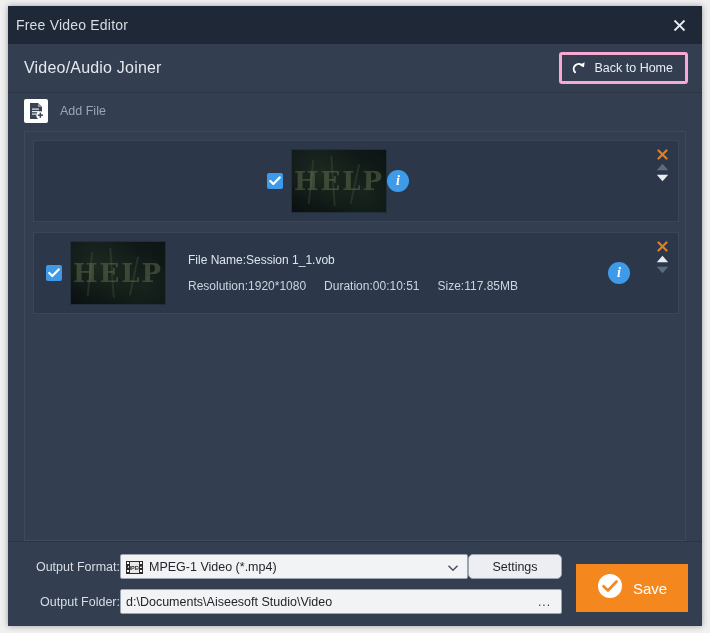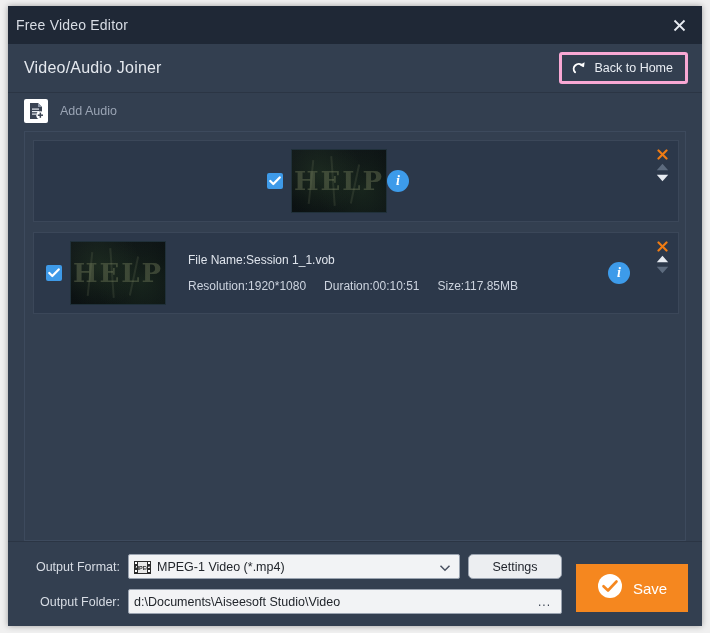--- a/index.html
+++ b/index.html
@@ -228,21 +228,20 @@
   }
   .output-fields {
     flex: 1 1 auto;
     display: flex;
     flex-direction: column;
     gap: 10px;
   }
   .field-line {
     display: flex;
     align-items: center;
-    gap: 8px;
   }
   .field-label {
     color: #d8dde5;
     font-size: 12.5px;
     width: 96px;
     text-align: right;
     flex: 0 0 auto;
   }
   .combo {
     height: 23px;
@@ -344,21 +343,21 @@
         <path d="M2 1 h8 l4 4 v12 H2 Z" fill="#3a4352"></path>
         <path d="M10 1 v4 h4 Z" fill="#8e98a8"></path>
         <rect x="4" y="6.5" width="7" height="1.2" fill="#e6eaf0"></rect>
         <rect x="4" y="9" width="7" height="1.2" fill="#e6eaf0"></rect>
         <rect x="4" y="11.5" width="4.5" height="1.2" fill="#e6eaf0"></rect>
         <circle cx="12.3" cy="13.2" r="4" fill="#ffffff"></circle>
         <rect x="11.6" y="10.6" width="1.5" height="5.2" fill="#3a4352"></rect>
         <rect x="9.8" y="12.45" width="5.2" height="1.5" fill="#3a4352"></rect>
       </svg>
     </div>
-    <span class="addfile-label">Add Audio</span>
+    <span class="addfile-label">Add File</span>
   </div>
 
   <div class="list-panel">
 
     <div class="file-row">
       <div class="row-check">
         <svg width="12" height="10" viewBox="0 0 12 10">
           <polyline points="1.3,5 4.3,8 10.7,1.4" fill="none" stroke="#ffffff" stroke-width="2.2" stroke-linecap="round" stroke-linejoin="round"></polyline>
         </svg>
       </div>

